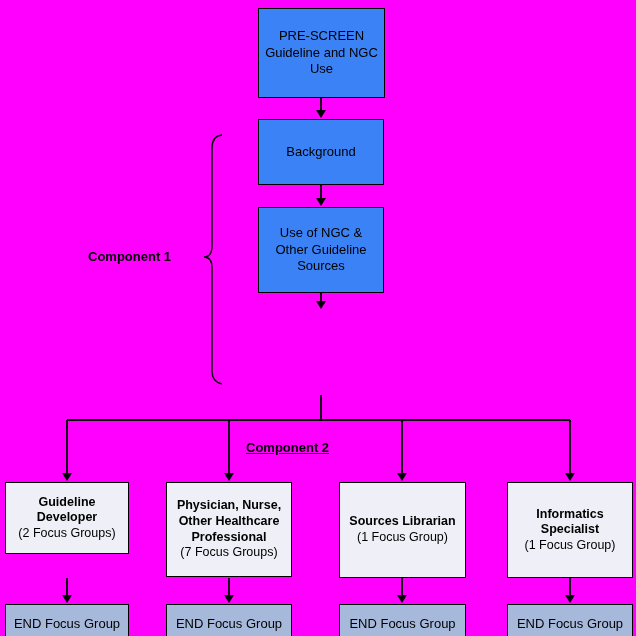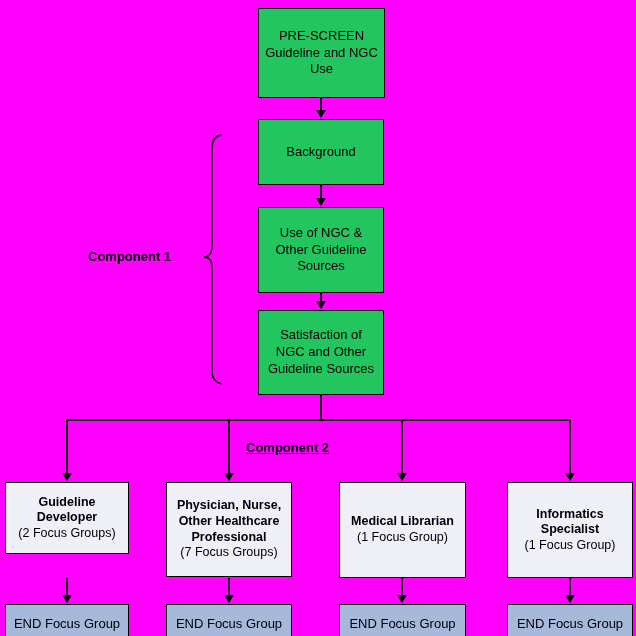--- a/index.html
+++ b/index.html
@@ -22,21 +22,21 @@
     box-sizing:border-box;
     border:1px solid #000;
     display:flex;
     flex-direction:column;
     align-items:center;
     justify-content:center;
     text-align:center;
     color:#000;
   }
   .process{
-    background:#22c55e;
+    background:#3b82f6;
     font-size:13px;
     line-height:1.3;
     padding:2px 6px;
   }
   .group{
     background:#efeff7;
     font-size:12.5px;
     line-height:1.25;
     padding:2px 5px;
   }
@@ -98,40 +98,37 @@
   </div>
 
   <div class="box process" style="left:258px;top:119px;width:126px;height:66px;">
     <span>Background</span>
   </div>
 
   <div class="box process" style="left:258px;top:207px;width:126px;height:86px;">
     <span>Use of NGC &amp; Other Guideline Sources</span>
   </div>
 
-  <div class="box process" style="left:258px;top:310px;width:126px;height:85px;">
-    <span>Satisfaction of NGC and Other Guideline Sources</span>
-  </div>
 
   <div class="flow-label" style="left:88px;top:249px;width:92px;">Component 1</div>
 
   <div class="flow-label" style="left:246px;top:440px;width:150px;text-decoration:underline;">Component 2</div>
 
   <div class="box group" style="left:5px;top:482px;width:124px;height:72px;">
     <span class="title">Guideline Developer</span>
     <span class="subtitle">(2 Focus Groups)</span>
   </div>
 
   <div class="box group" style="left:166px;top:482px;width:126px;height:95px;">
     <span class="title">Physician, Nurse, Other Healthcare Professional</span>
     <span class="subtitle">(7 Focus Groups)</span>
   </div>
 
   <div class="box group" style="left:339px;top:482px;width:127px;height:96px;">
-    <span class="title">Medical Librarian</span>
+    <span class="title">Sources Librarian</span>
     <span class="subtitle">(1 Focus Group)</span>
   </div>
 
   <div class="box group" style="left:507px;top:482px;width:126px;height:96px;">
     <span class="title">Informatics Specialist</span>
     <span class="subtitle">(1 Focus Group)</span>
   </div>
 
   <div class="box endbox" style="left:5px;top:604px;width:124px;height:28px;">
     <span>END Focus Group</span>

